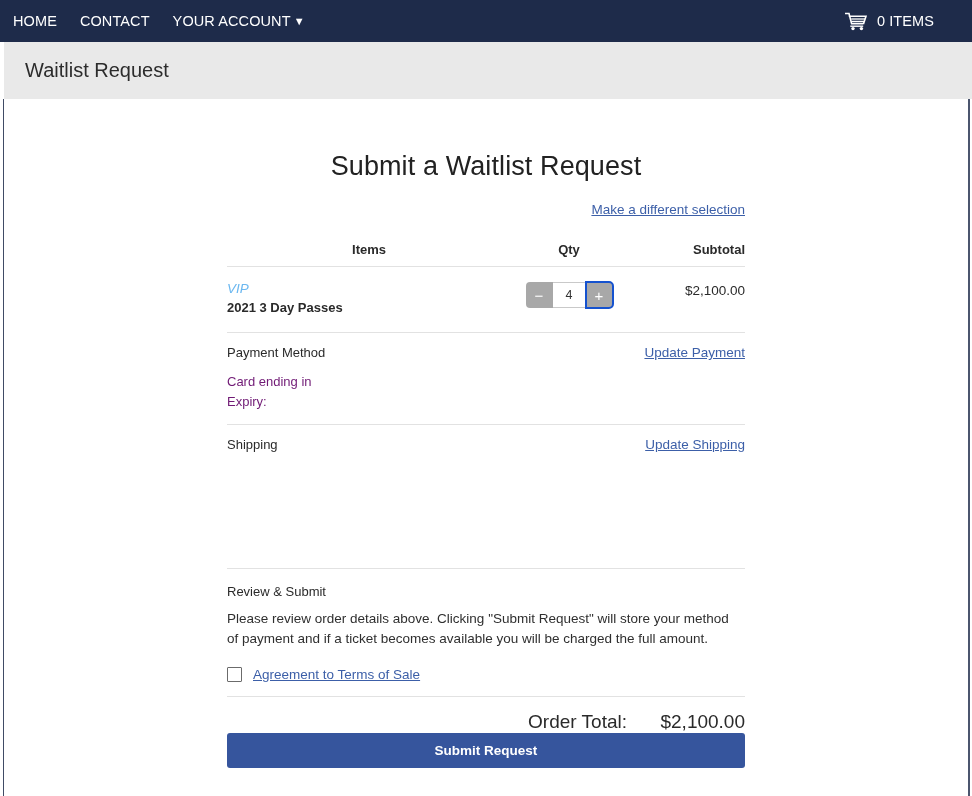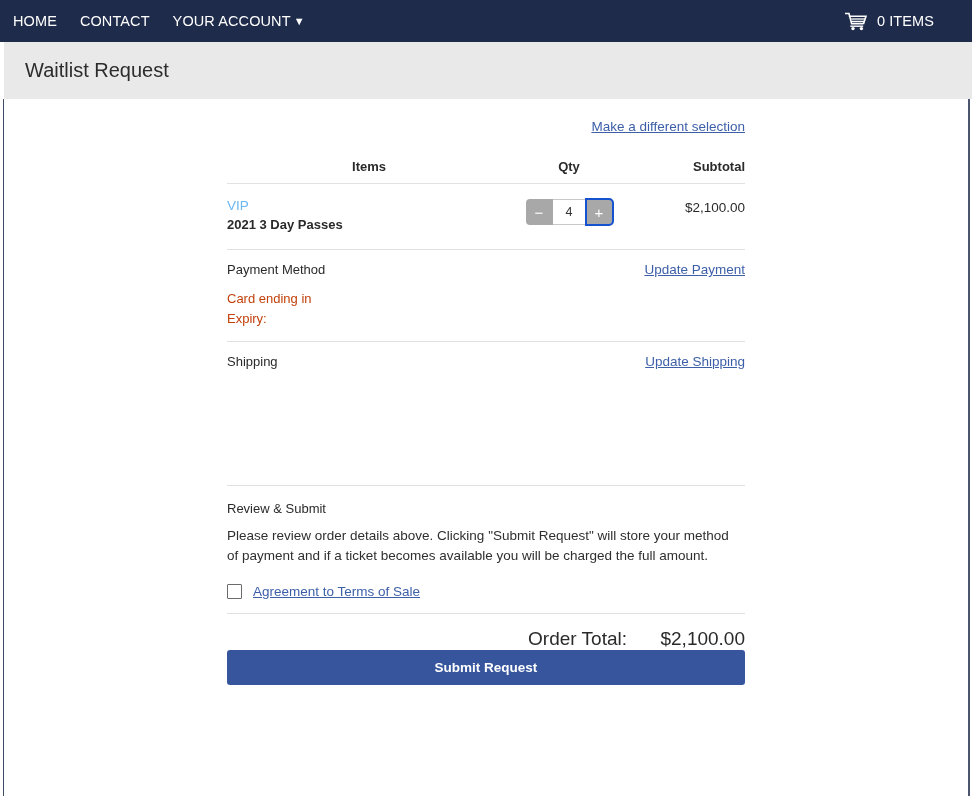--- a/index.html
+++ b/index.html
@@ -171,20 +171,21 @@
     padding-top: 12px;
     padding-bottom: 14px;
   }
   .item-cat {
     color: #6cb8f0;
     font-size: 13.5px;
     line-height: 18px;
     text-decoration: none;
     cursor: pointer;
     display: inline-block;
+    font-style: italic;
   }
   .item-name {
     font-size: 13px;
     font-weight: bold;
     color: #2a2a2a;
     line-height: 20px;
   }
   .item-price {
     font-size: 13px;
     color: #3a3a3a;
@@ -240,21 +241,21 @@
     padding-top: 12px;
     padding-bottom: 12px;
   }
   .section-title {
     font-size: 13px;
     font-weight: normal;
     color: #2a2a2a;
   }
   .detail-line {
     font-size: 13px;
-    color: #c2410c;
+    color: #701a75;
     line-height: 20px;
   }
   .redacted {
     color: transparent;
     text-shadow: 0 0 7px rgba(150,150,150,0.50);
     user-select: none;
   }
   .detail-block { padding-bottom: 12px; }
 
   .addr-block {
@@ -361,20 +362,21 @@
 <div class="page-band">
   <span class="page-band-title">Waitlist Request</span>
 </div>
 
 <div class="frame-left"></div>
 <div class="frame-right"></div>
 
 <div class="content">
   <div class="inner">
 
+    <h1 class="main-title">Submit a Waitlist Request</h1>
 
     <div class="diff-selection-wrap">
       <a class="link">Make a different selection</a>
     </div>
 
     <div class="table">
 
       <div class="row thead">
         <div class="th col-items">Items</div>
         <div class="th col-qty">Qty</div>

